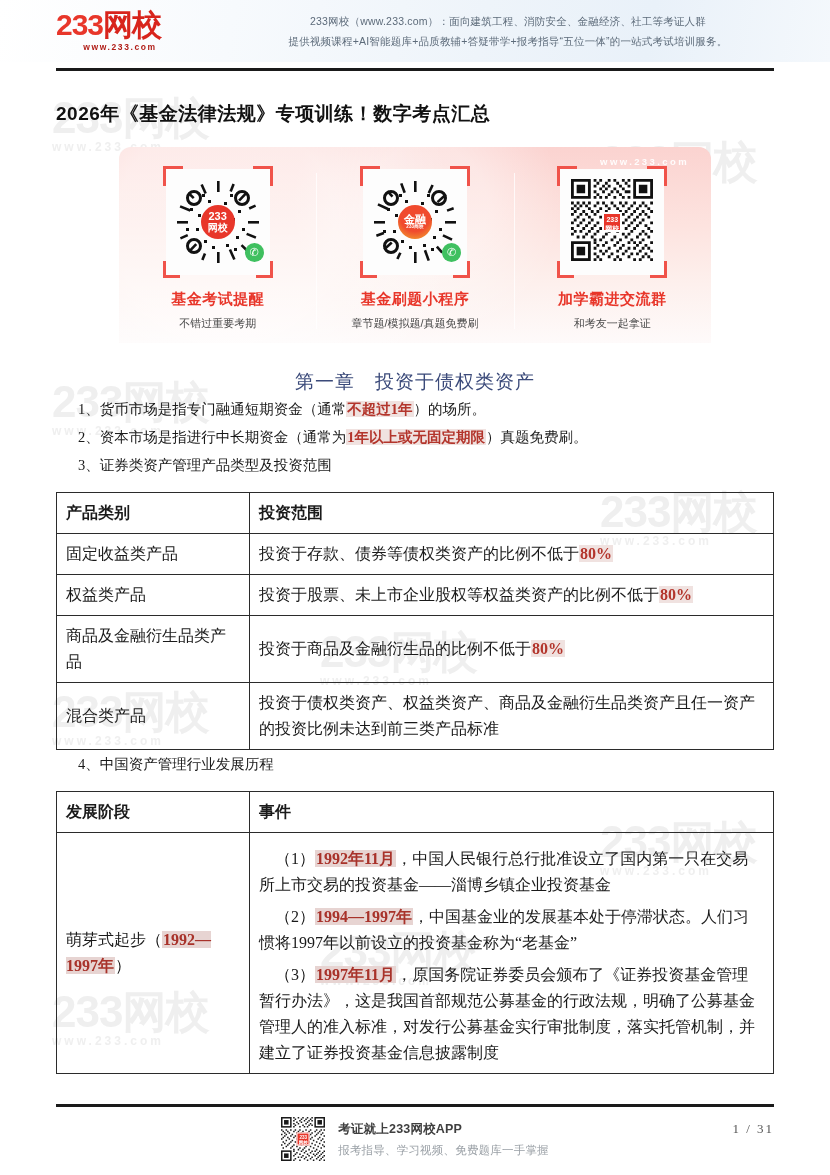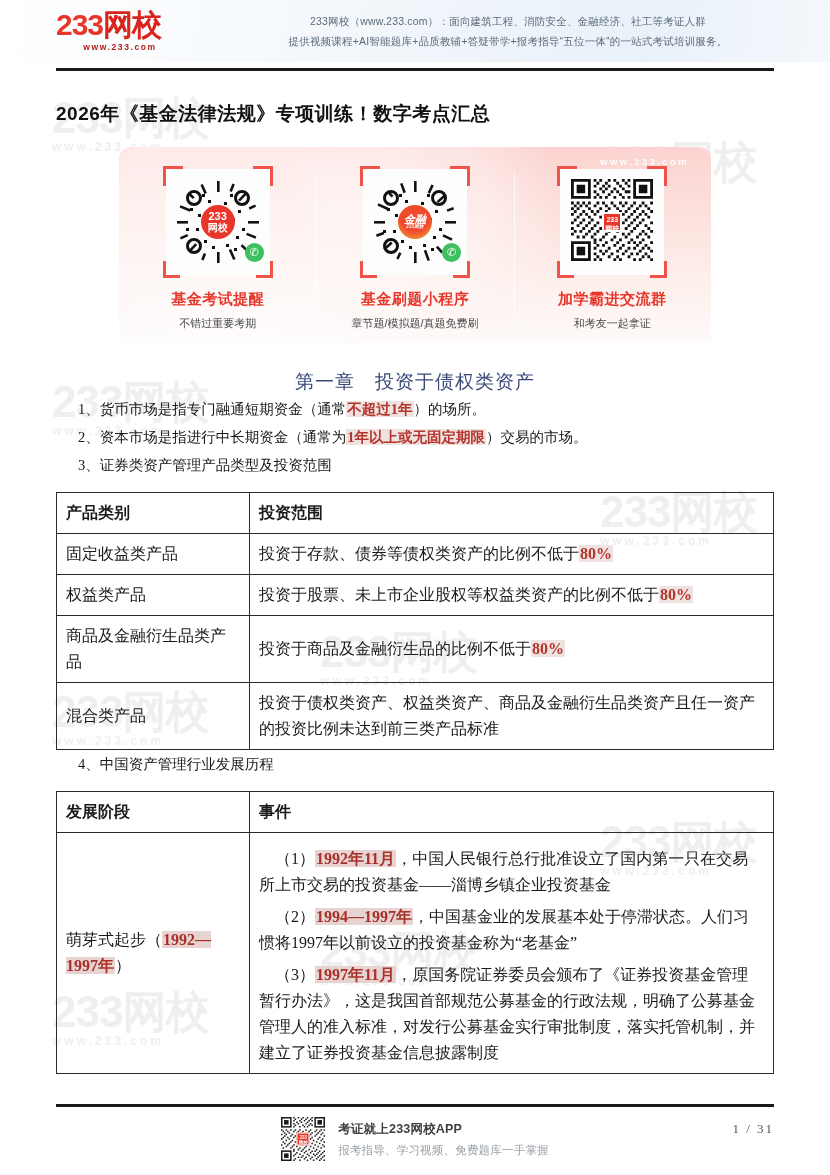--- a/index.html
+++ b/index.html
@@ -107,21 +107,21 @@
   .qr-sun { width:88px; height:88px; position:relative; }
   .qr-sun svg { display:block; }
   .qr-center {
     position:absolute; left:50%; top:50%; transform:translate(-50%,-50%);
     width:34px; height:34px; border-radius:50%;
     display:flex; flex-direction:column; align-items:center; justify-content:center;
     font-family:"Liberation Sans","DejaVu Sans",sans-serif;
     color:#fff; font-weight:900; line-height:1.05;
   }
   .qr-center.red { background:#e8362a; }
-  .qr-center.gold { background:radial-gradient(circle at 50% 35%, #f04a2e 0 52%, #f2b22e 100%);font-style:italic; }
+  .qr-center.gold { background:radial-gradient(circle at 50% 35%, #f04a2e 0 52%, #f2b22e 100%); }
   .qr-center .l1 { font-size:11px; }
   .qr-center .l2 { font-size:10px; }
   .qr-center .l3 { font-size:4.5px; letter-spacing:.2px; }
   .wx-badge {
     position:absolute; right:-2px; bottom:4px;
     width:19px; height:19px; border-radius:50%;
     background:#3fc060; color:#fff;
     display:flex; align-items:center; justify-content:center;
     font-size:11px; font-family:"DejaVu Sans",sans-serif;
   }
@@ -436,21 +436,21 @@
       <div class="qr-desc">和考友一起拿证</div>
     </div>
   </div>
 
   <div class="chapter">第一章　投资于债权类资产</div>
 
   <div class="para">
     <span>1、货币市场是指专门融通短期资金（通常</span><span class="hl">不超过1年</span><span>）的场所。</span>
   </div>
   <div class="para">
-    <span>2、资本市场是指进行中长期资金（通常为</span><span class="hl">1年以上或无固定期限</span><span>）交易的市场。</span>
+    <span>2、资本市场是指进行中长期资金（通常为</span><span class="hl">1年以上或无固定期限</span><span>）真题免费刷。</span>
   </div>
   <div class="para">3、证券类资产管理产品类型及投资范围</div>
 
   <table class="doc">
     <tbody>
         <tr class="head">
       <td class="col1">产品类别</td>
       <td>投资范围</td>
     </tr>
     <tr>

